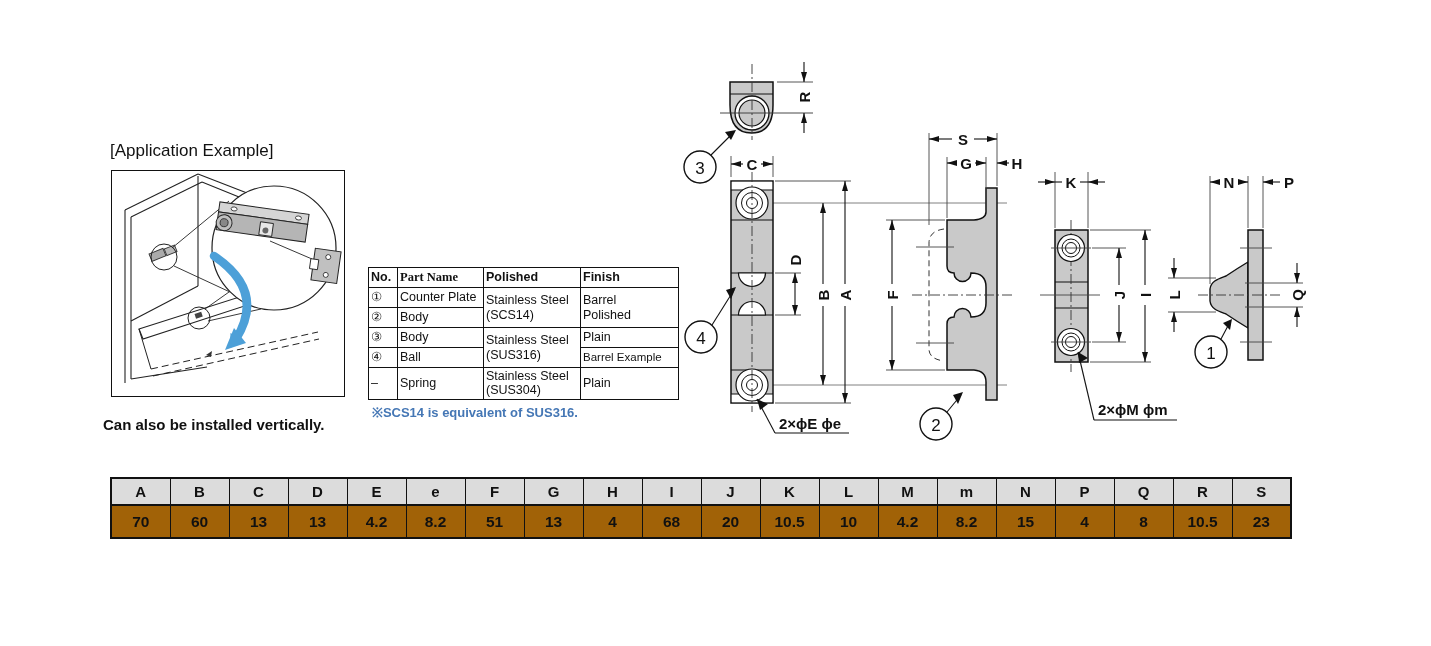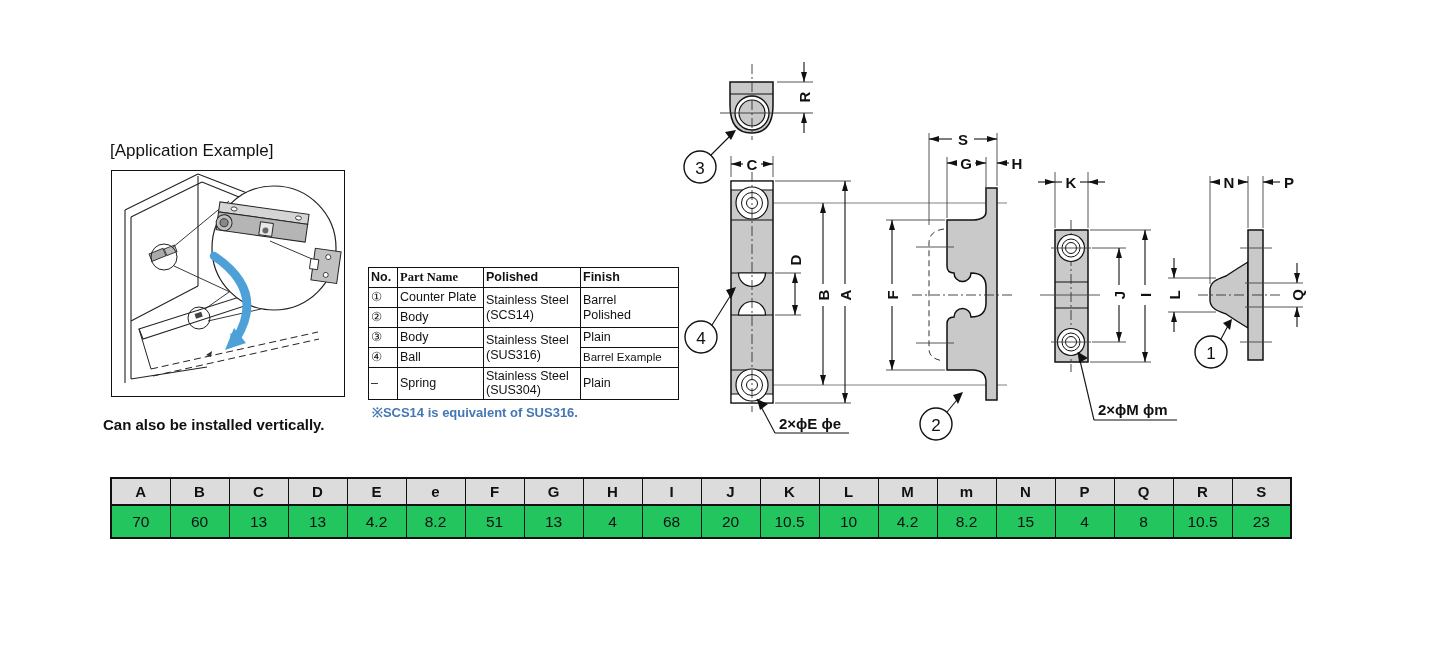--- a/index.html
+++ b/index.html
@@ -35,22 +35,22 @@
   #parts-table tr.tall td{height:26px;}
   #parts-note{left:372px;top:403px;font-size:13px;font-weight:600;color:var(--note-blue);}
   
   #dim-table{left:110px;top:477px;width:1182px;border-collapse:collapse;table-layout:fixed;
     border:2.2px solid var(--line);}
   #dim-table th{
     background:var(--table-header-bg);border:1.2px solid var(--line);border-bottom:2px solid var(--line);
     height:27px;font-size:15px;font-weight:bold;text-align:center;
   }
   #dim-table td{
-    border:1.2px solid var(--line);height:33px;font-size:15.5px;font-weight:400;
-    text-align:center;background:#22c55e;
+    border:1.2px solid var(--line);height:33px;font-size:15.5px;font-weight:700;
+    text-align:center;background:#a16207;
   }
   
   svg text{font-family:"Liberation Sans", sans-serif;}
   .dim-label{font-size:15px;font-weight:bold;fill:var(--line);}
   .balloon-num{font-size:17px;font-weight:500;fill:var(--line);}
   .hole-label{font-size:15px;font-weight:600;fill:var(--line);}
 </style>
 </head>
 <body>
 

